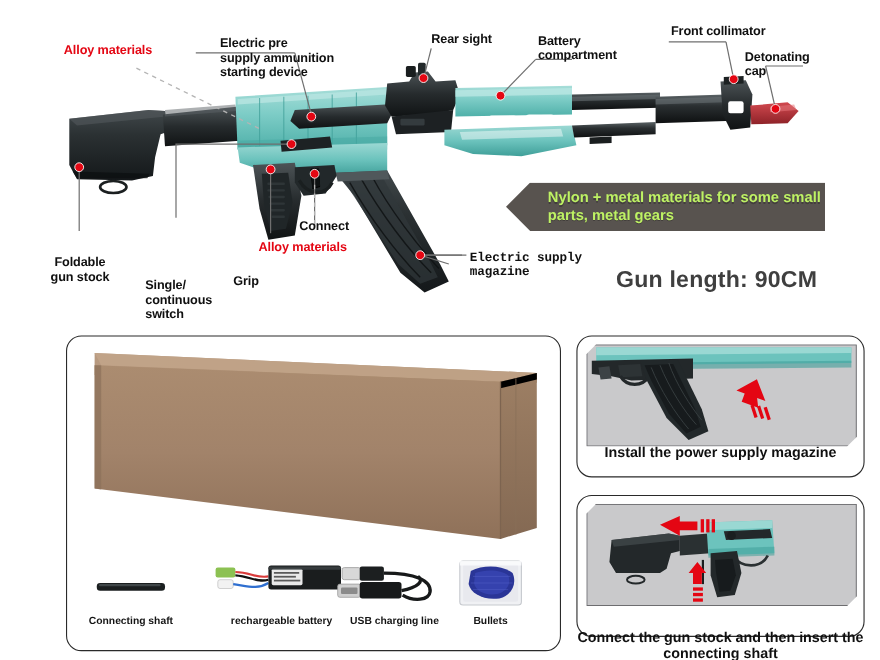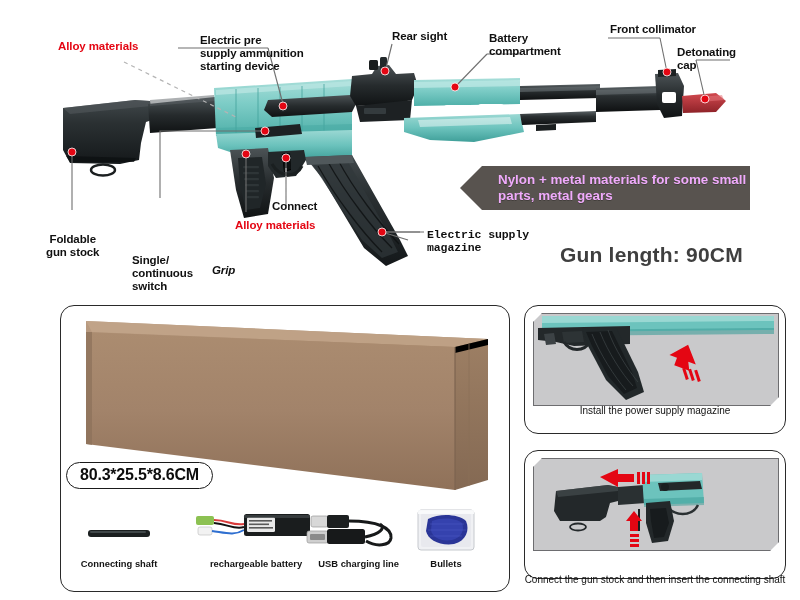--- a/index.html
+++ b/index.html
@@ -17,21 +17,21 @@
     white-space:pre-line;
   }
   .lbl.red{color:#e40613;}
 
   
   svg.overlay{position:absolute;left:0;top:0;width:800px;height:600px;pointer-events:none;}
 
   
   .ribbon{
     position:absolute;left:460px;top:166px;width:290px;height:44px;
-    background:#58534f;color:#f0abfc;font-weight:bold;font-size:13.4px;
+    background:#58534f;color:#bef264;font-weight:bold;font-size:13.4px;
     line-height:16.5px;
     display:flex;align-items:center;
     padding-left:38px;box-sizing:border-box;
     clip-path:polygon(22px 0,100% 0,100% 100%,22px 100%,0 50%);
     text-shadow:0 1px 0 rgba(0,0,0,.25);
   }
   .gunlen{
     position:absolute;left:560px;top:243px;
     font-size:21px;font-weight:bold;color:#3f3f3f;letter-spacing:.2px;
   }
@@ -51,21 +51,21 @@
 
   .acc-label{
     position:absolute;font-size:9.4px;font-weight:bold;color:#141414;
     text-align:center;white-space:nowrap;
   }
 
   
   #step1-panel{left:524px;top:305px;width:262px;height:129px;}
   #step2-panel{left:524px;top:450px;width:262px;height:129px;}
   .step-cap{
-    position:absolute;text-align:center;font-size:10px;font-weight:normal;
+    position:absolute;text-align:center;font-size:13px;font-weight:bold;
     color:#101010;line-height:13.5px;width:262px;left:524px;
   }
   #step1-cap{top:404px;}
   #step2-cap{top:573px;}
 
   .inner-shot{
     position:absolute;left:8px;top:7px;width:246px;height:93px;
     background:#c9c9cb;overflow:hidden;
     clip-path:polygon(0 9px,9px 0,100% 0,100% 84px,237px 100%,0 100%);
     border:1px solid #6d6d70;
@@ -253,21 +253,21 @@
   <div class="lbl" style="left:610px;top:23px;">Front collimator</div>
   <div class="lbl" style="left:677px;top:46px;">Detonating
 cap</div>
   <div class="lbl red" style="left:58px;top:40px;">Alloy materials</div>
   <div class="lbl red" style="left:235px;top:219px;">Alloy materials</div>
   <div class="lbl" style="left:46px;top:233px;text-align:center;">Foldable
 gun stock</div>
   <div class="lbl" style="left:132px;top:206px;margin-top:48px;">Single/
 continuous
 switch</div>
-  <div class="lbl" style="left:212px;top:264px;font-style:italic;">Grip</div>
+  <div class="lbl" style="left:212px;top:250px;">Grip</div>
   <div class="lbl" style="left:272px;top:200px;">Connect</div>
   <div class="lbl" style="left:427px;top:228px;font-family:Liberation Mono, monospace;">Electric supply
 magazine</div>
 
   <div class="ribbon">Nylon + metal materials for some
 small parts, metal gears</div>
   <div class="gunlen">Gun length: 90CM</div>
 
   <div class="panel" id="pkg-panel"></div>
 
@@ -291,21 +291,20 @@
     <polygon points="86,321 488,339 488,348 86,341" fill="url(#cartonTop)"></polygon>
     <polygon points="86,321 488,339 455,347 92,332" fill="#c2a589" opacity=".85"></polygon>
     <polygon points="86,332 455,347 455,490 86,444" fill="url(#cartonFront)"></polygon>
     <polygon points="455,347 488,339 488,480 455,490" fill="url(#cartonSide)"></polygon>
     <polygon points="455,347 488,339 488,345 455,353" fill="#75miss"></polygon>
     <line x1="455" y1="347" x2="455" y2="490" stroke="#7d6450" stroke-width="1.2"></line>
     <line x1="469" y1="344" x2="469" y2="486" stroke="#8a6f58" stroke-width="0.9" opacity=".8"></line>
     <polygon points="86,332 92,332 92,445 86,444" fill="#8c705a" opacity=".7"></polygon>
   </svg>
 
-  <div class="dim-pill">80.3*25.5*8.6CM</div>
 
   <svg class="overlay" viewBox="0 0 800 600">
 
     <rect x="88" y="530" width="62" height="7" rx="3" fill="#1b1f20"></rect>
     <rect x="90" y="531" width="56" height="2" rx="1" fill="#4a5154" opacity=".8"></rect>
 
     <rect x="196" y="516" width="18" height="9" rx="2" fill="#8cc152"></rect>
     <rect x="198" y="527" width="14" height="8" rx="2" fill="#f2f2f2" stroke="#bbb" stroke-width=".6"></rect>
     <path d="M214,520 C228,520 232,526 244,524" stroke="#d93b3b" stroke-width="2" fill="none"></path>
     <path d="M214,523 C228,524 234,530 244,527" stroke="#111" stroke-width="2" fill="none"></path>

